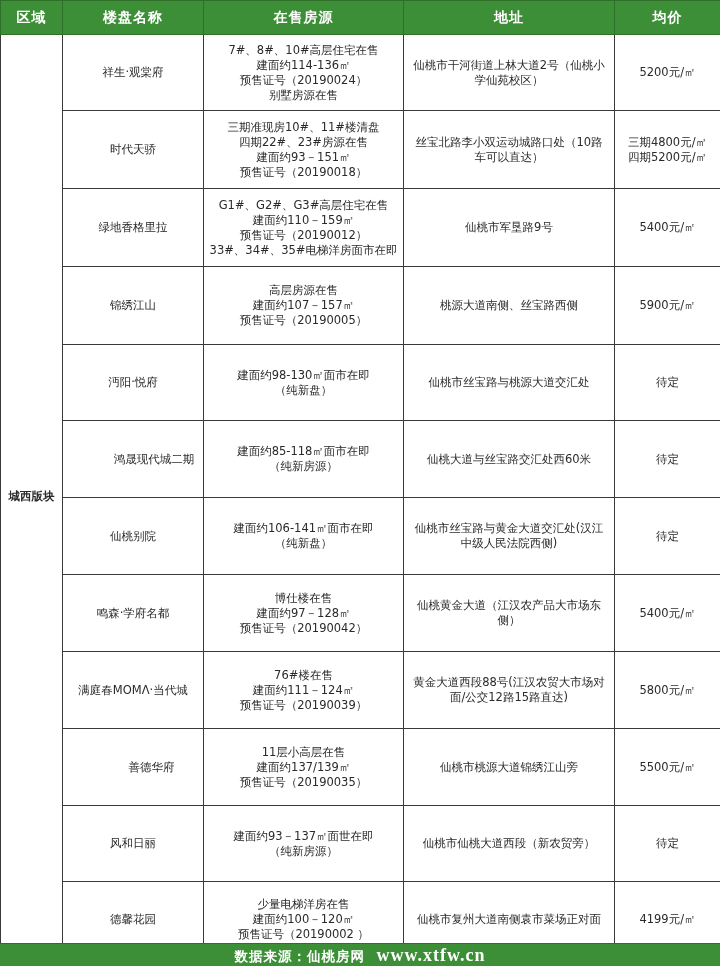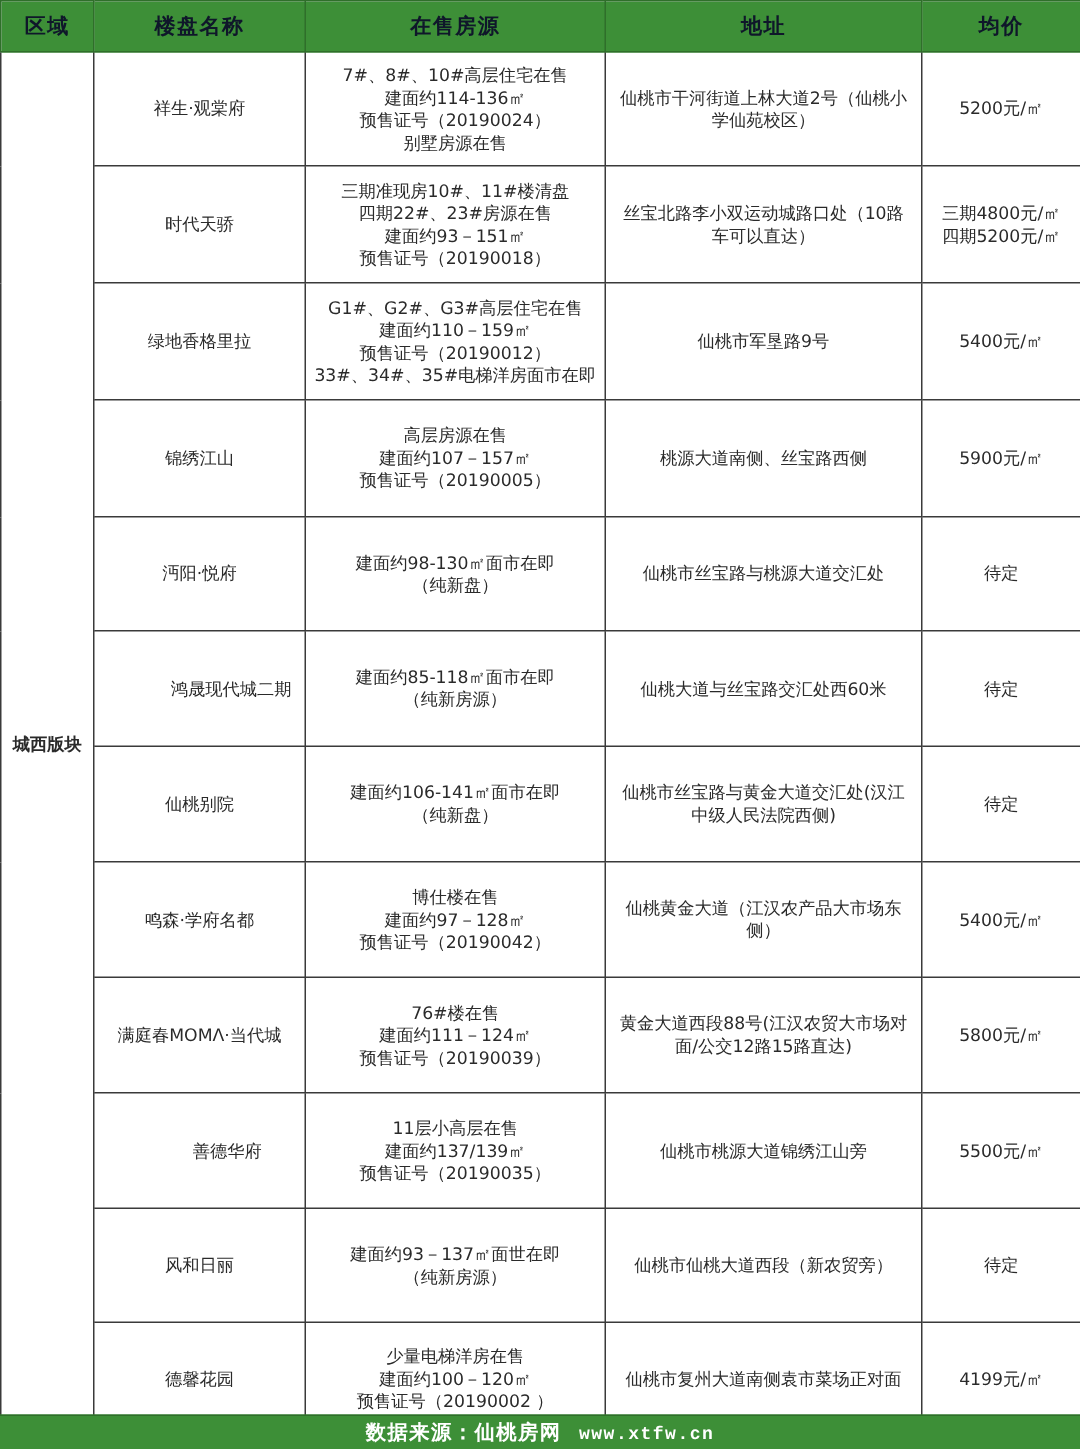--- a/index.html
+++ b/index.html
@@ -1,29 +1,29 @@
 <!DOCTYPE html>
 <html><head>
 <meta charset="utf-8">
 <style>
   html, body { margin: 0; padding: 0; background: #ffffff; }
   body { width: 720px; height: 966px; overflow: hidden; position: relative;
          font-family: "DejaVu Sans", "Liberation Sans", sans-serif; color: #2a2a2a; }
   table.listing { position: absolute; left: 0; top: 0; width: 720px; border-collapse: collapse; table-layout: fixed; }
   table.listing th, table.listing td { border: 1px solid #3a3a3a; text-align: center; vertical-align: middle; padding: 0 2px; }
-  table.listing thead th { background: #3d8f37; color: #0f172a; height: 33px; font-size: 14px; font-weight: bold; letter-spacing: 1px; border-color: #2f6f2a; }
+  table.listing thead th { background: #3d8f37; color: #ffffff; height: 33px; font-size: 14px; font-weight: bold; letter-spacing: 1px; border-color: #2f6f2a; }
   table.listing tbody td { font-size: 11.5px; line-height: 15px; height: 75px; }
   td.region { font-weight: bold; font-size: 12px; }
   td.name { font-size: 12px; }
   td.units div, td.address div, td.price div { white-space: nowrap; }
   td.address { font-size: 12px; }
   td.price { font-size: 11px; }
   .footer { position: absolute; left: 0; top: 943px; width: 720px; height: 23px; background: #3d8f37; color: #ffffff;
             text-align: center; font-size: 13.5px; font-weight: bold; line-height: 23px; letter-spacing: 1px; border-top: 1px solid #2f6f2a; }
-  .footer .url { font-family: Liberation Mono, monospace; font-size: 12px; margin-left: 6px; }
+  .footer .url { font-family: Liberation Serif, serif; font-size: 18px; margin-left: 6px; }
 </style>
 </head>
 <body>
 
 <table class="listing">
   <colgroup>
     <col style="width:62px">
       <col style="width:141px">
       <col style="width:200px">
       <col style="width:211px">

